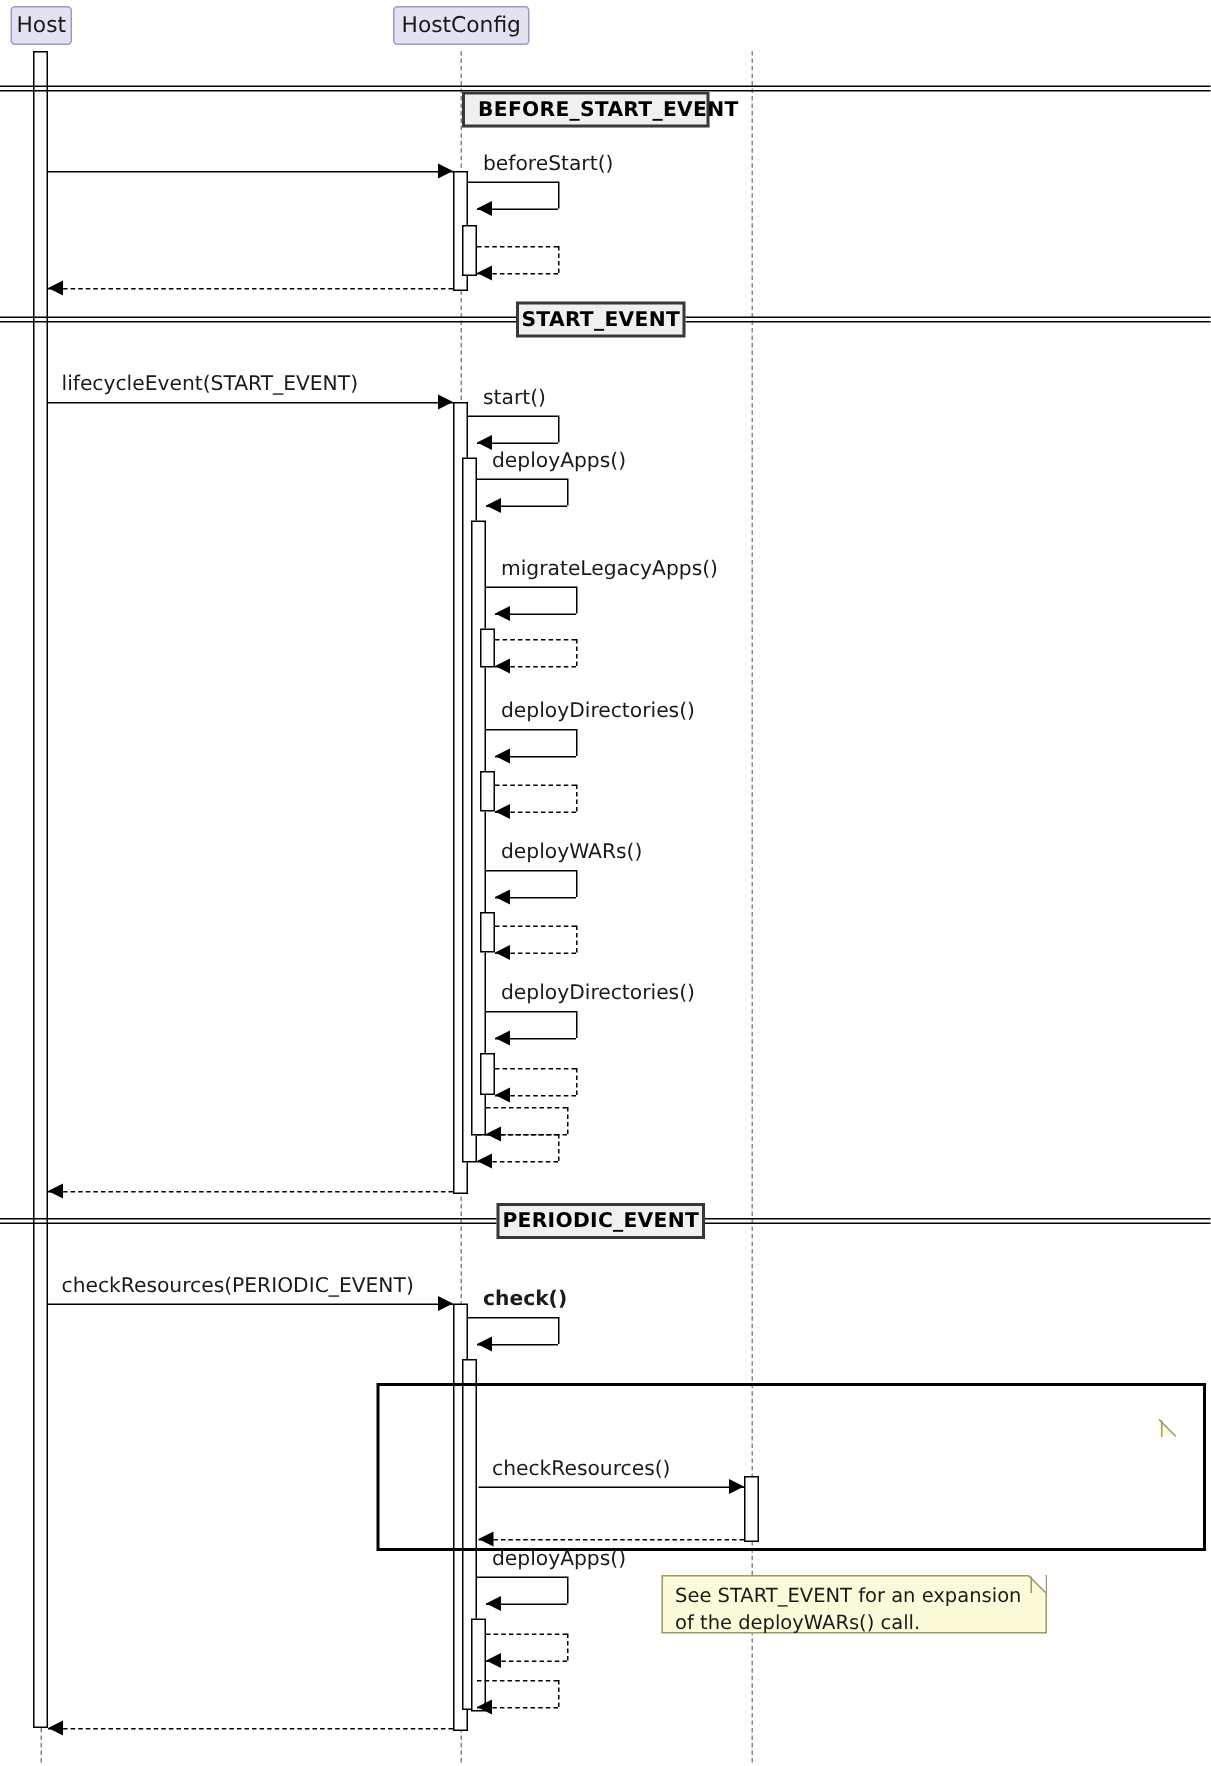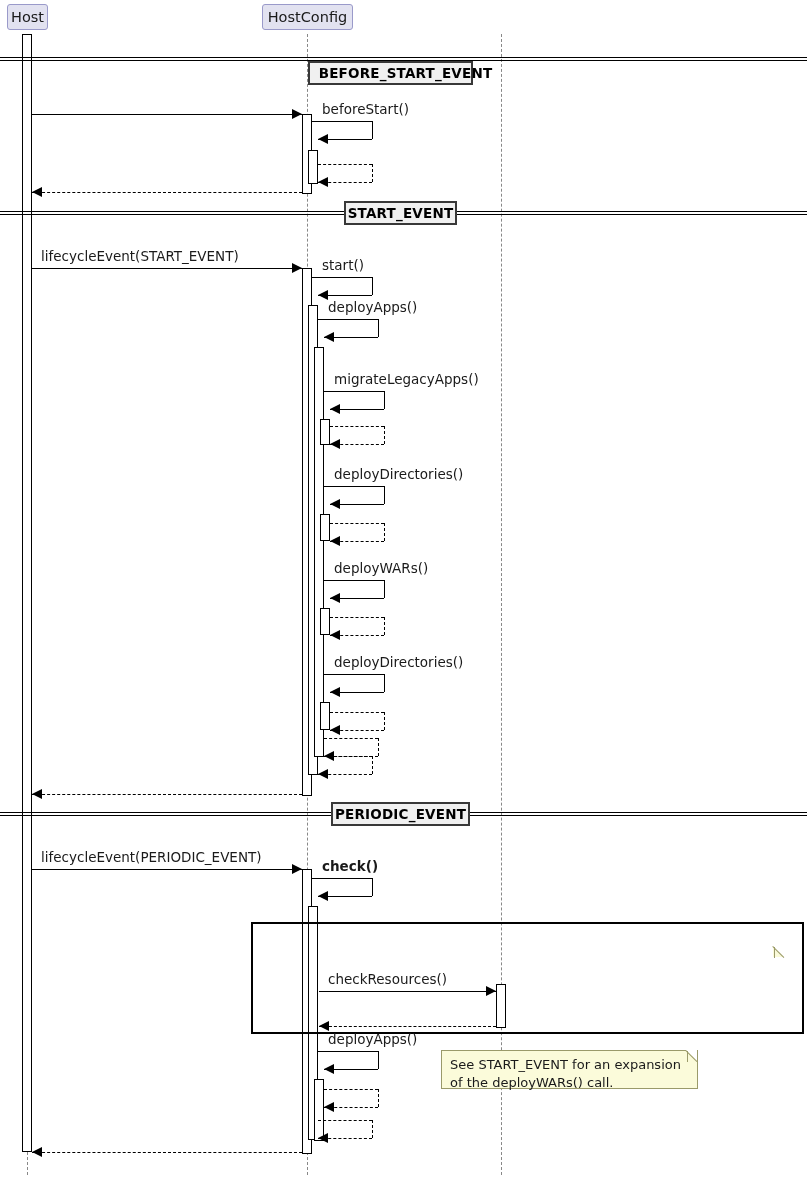--- a/index.html
+++ b/index.html
@@ -156,21 +156,21 @@
     <div class="msg-line dotted" style="left: 324px; top: 756px; width: 54px;"></div>
     <div class="arrow-l" style="left: 324px; top: 751px;"></div>
     <div class="msg-line dotted" style="left: 318px; top: 756px; width: 54px;"></div>
     <div class="msg-vert dotted" style="left: 372px; top: 756px; height: 18px;"></div>
     <div class="msg-line dotted" style="left: 318px; top: 774px; width: 54px;"></div>
     <div class="arrow-l" style="left: 318px; top: 769px;"></div>
     <div class="msg-line dotted" style="left: 32px; top: 794px; width: 270px;"></div>
     <div class="arrow-l" style="left: 32px; top: 789px;"></div>
     <div class="msg-line" style="left: 32px; top: 869px; width: 270px;"></div>
     <div class="arrow-r" style="left: 292px; top: 864px;"></div>
-    <div class="msg-label" style="left: 41px; top: 849px;">lifecycleEvent(PERIODIC_EVENT)</div>
+    <div class="msg-label" style="left: 41px; top: 849px;">checkResources(PERIODIC_EVENT)</div>
     <div class="msg-line" style="left: 312px; top: 878px; width: 60px;"></div>
     <div class="msg-vert" style="left: 372px; top: 878px; height: 18px;"></div>
     <div class="msg-line" style="left: 318px; top: 896px; width: 54px;"></div>
     <div class="arrow-l" style="left: 318px; top: 891px;"></div>
     <div class="msg-label" style="left: 322px; top: 858px; font-weight: bold;">check()</div>
     <div class="msg-line" style="left: 319px; top: 991px; width: 177px;"></div>
     <div class="arrow-r" style="left: 486px; top: 986px;"></div>
     <div class="msg-label" style="left: 328px; top: 971px;">checkResources()</div>
     <div class="msg-line dotted" style="left: 319px; top: 1026px; width: 177px;"></div>
     <div class="arrow-l" style="left: 319px; top: 1021px;"></div>

